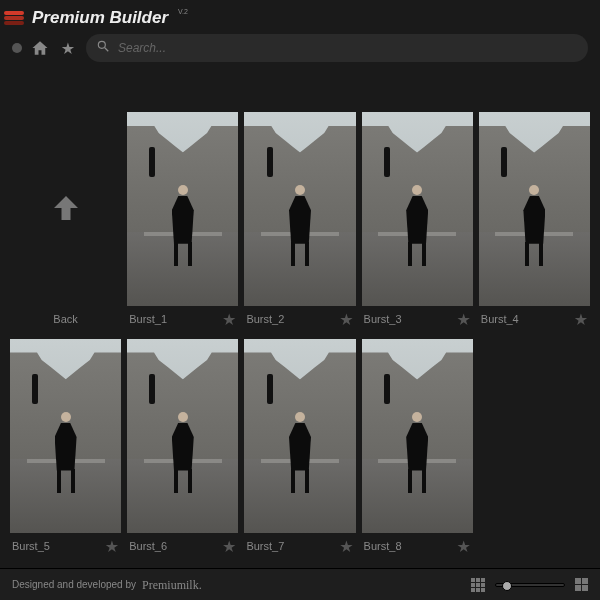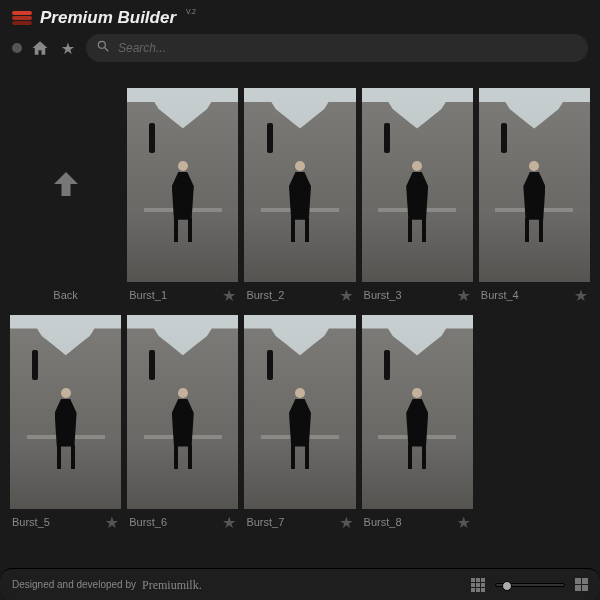--- a/index.html
+++ b/index.html
@@ -19,21 +19,21 @@
     font-size: 11px;
     color: #bbb;
     background: #1e1e1e;
     border-bottom: 1px solid #000;
   }
   .titlebar .menu-icon { margin-left: 8px; cursor: pointer; letter-spacing: 1px; }
 
   
   .brandrow {
     display: flex; align-items: center;
-    padding: 8px 12px 2px 12px;
+    padding: 8px 12px 2px 4px;
     gap: 8px;
   }
   .logo {
     width: 20px; height: 20px; display:flex;flex-direction:column;justify-content:center;gap:1px;
   }
   .logo span {
     display:block; height:4px; border-radius:2px;
     background: #d23a2a;
   }
   .logo span:nth-child(2){ background:#aa2e20; }
@@ -68,20 +68,21 @@
     flex:1; background: transparent; border: none; outline: none;
     color: #ccc; font-size: 12px;
   }
   .searchbox input::placeholder { color: #666; font-style: italic; }
 
   
   .gridwrap {
     flex: 1;
     padding: 16px 10px;
     overflow: hidden;
+    margin-top: 24px;
   }
   .grid {
     display: grid;
     grid-template-columns: repeat(5, 1fr);
     gap: 6px;
   }
   .cell { display: flex; flex-direction: column; justify-content: flex-end; }
   .thumb {
     width: 100%;
     aspect-ratio: 109/190;
@@ -147,21 +148,20 @@
   .star { color:#555; font-size:16px; cursor:pointer; }
 
   
   .footer {
     display:flex; align-items:center;
     padding: 8px 12px;
     font-size: 10px; color:#888;
     background:#1e1e1e;
     border-top:1px solid #000;
     gap:6px;
-    border-radius:12px;
   }
   .footer .credit { font-family: Liberation Serif, serif; font-size:12px; position:relative; top:1px;}
   .footer .spacer { flex:1; }
   .grid-controls { display:flex; align-items:center; gap:10px;}
   .gridview-icon {
     display:grid; grid-template-columns:repeat(3,4px); grid-template-rows:repeat(3,4px);
     gap:1px; cursor:pointer;
   }
   .gridview-icon span { background:#777; }
   .slider {

